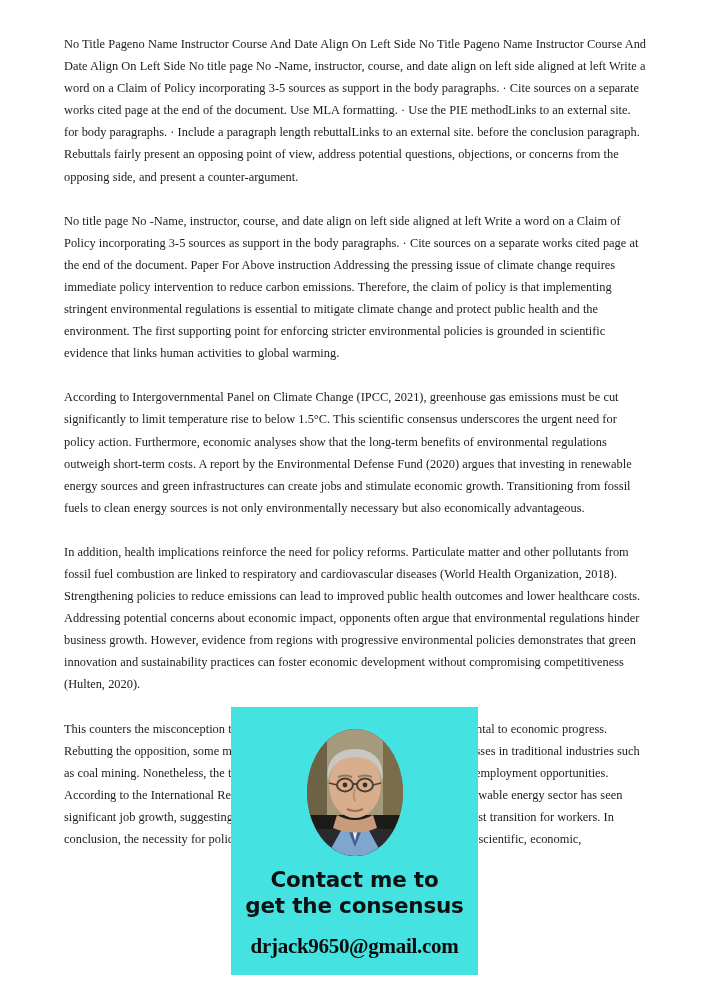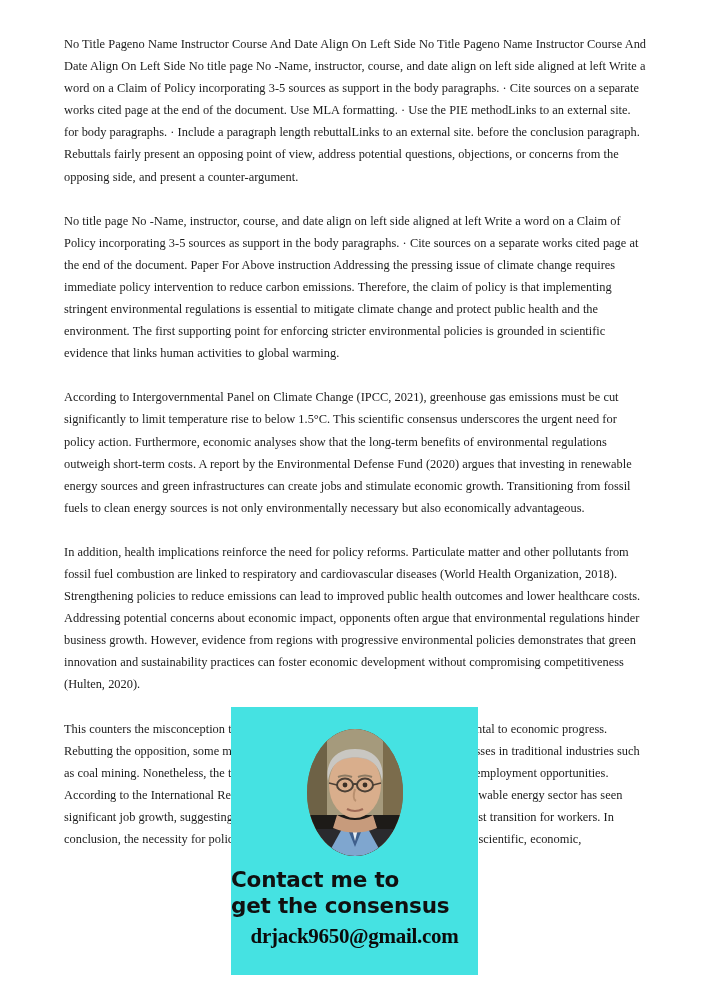--- a/index.html
+++ b/index.html
@@ -62,37 +62,37 @@
     overflow: hidden;
     position: relative;
     background: #6b5a3f;
     flex: none;
   }
   #avatar svg { display: block; width: 100%; height: 100%; }
 
   #contact-lines {
     margin-top: 11px;
     width: 100%;
-    text-align: left;
+    text-align: center;
   }
   .contact-line {
     font-family: "DejaVu Sans", "Liberation Sans", sans-serif;
     font-weight: bold;
     font-size: 21.5px;
     line-height: 26px;
     color: #101010;
     letter-spacing: -0.2px;
   }
   #contact-email {
     font-family: "Liberation Serif", "DejaVu Serif", serif;
     font-weight: bold;
     font-size: 21px;
     line-height: 30px;
     color: #0b0b0b;
-    margin-top: 2px;
+    margin-top: 12px;
     text-align: center;
     letter-spacing: -0.3px;
   }
 </style>
 </head>
 <body>
 
 <div id="page">
 
   <div id="doc-body">

